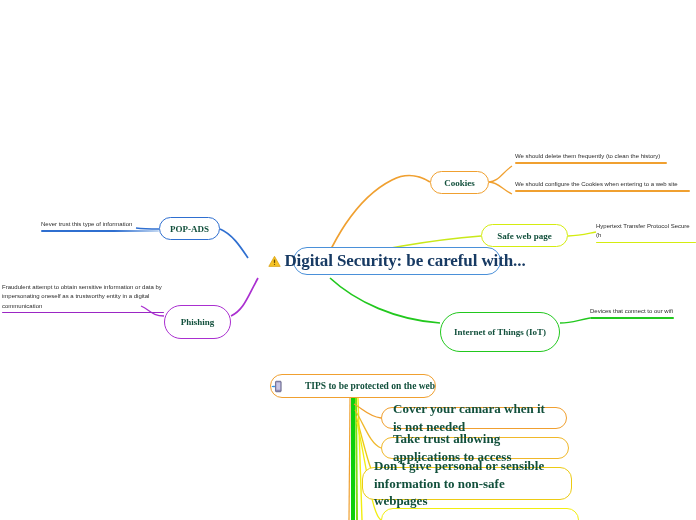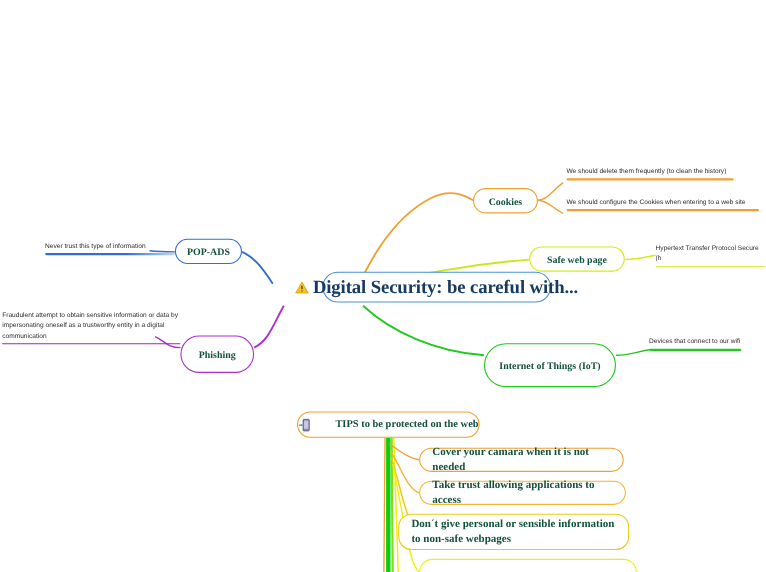--- a/index.html
+++ b/index.html
@@ -105,21 +105,21 @@
     width: 166px;
     height: 24px;
     border-color: #f0a030;
     font-size: 9.5px;
     gap: 21px;
   }
 
   
   .node-tip {
     border-radius: 12px;
-    font-size: 10px;
+    font-size: 13px;
     justify-content: flex-start;
     padding: 0 11px;
     white-space: normal;
     line-height: 1.35;
     text-align: left;
   }
   .node-tip1 {
     left: 381px; top: 407px; width: 186px; height: 22px;
     border-color: #f0a030;
   }

